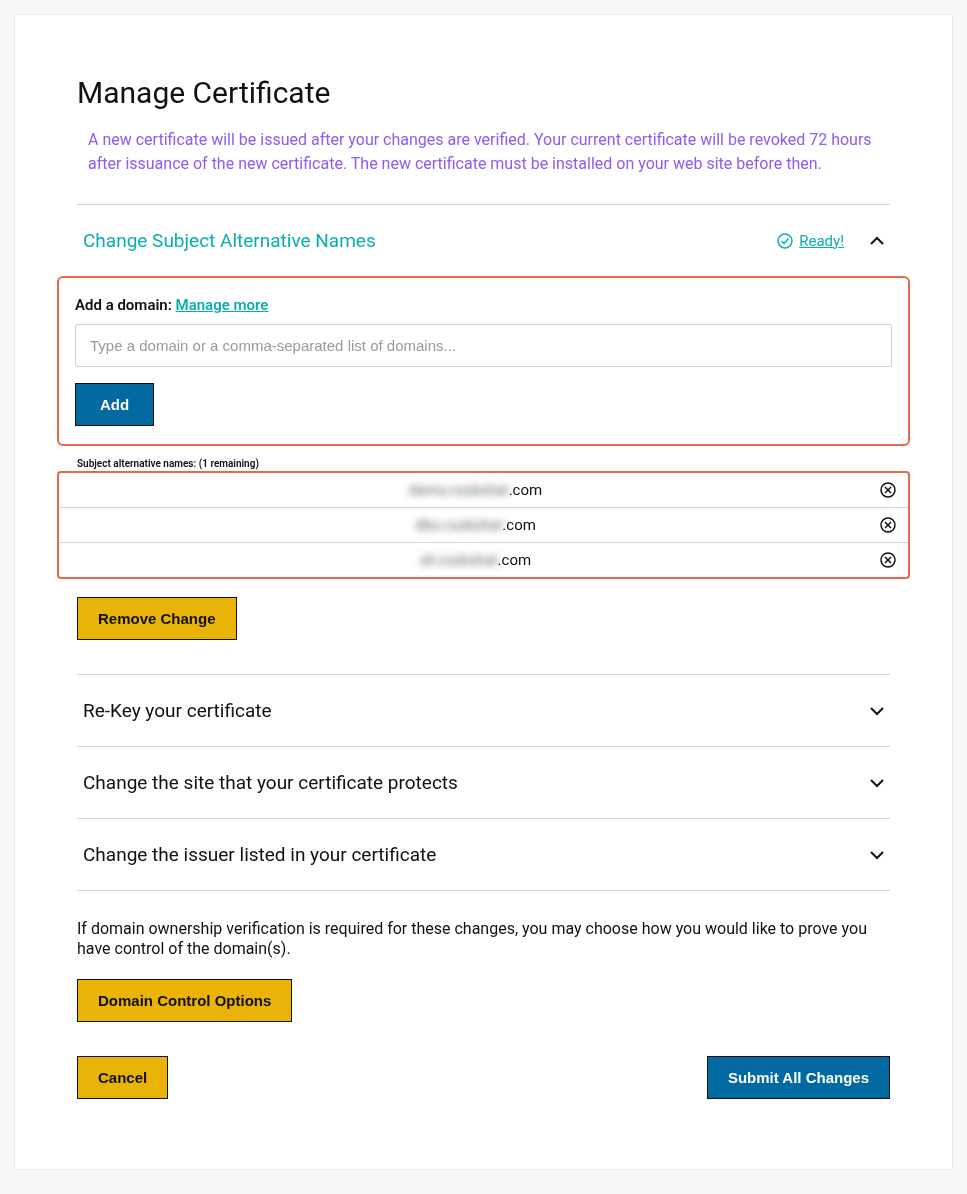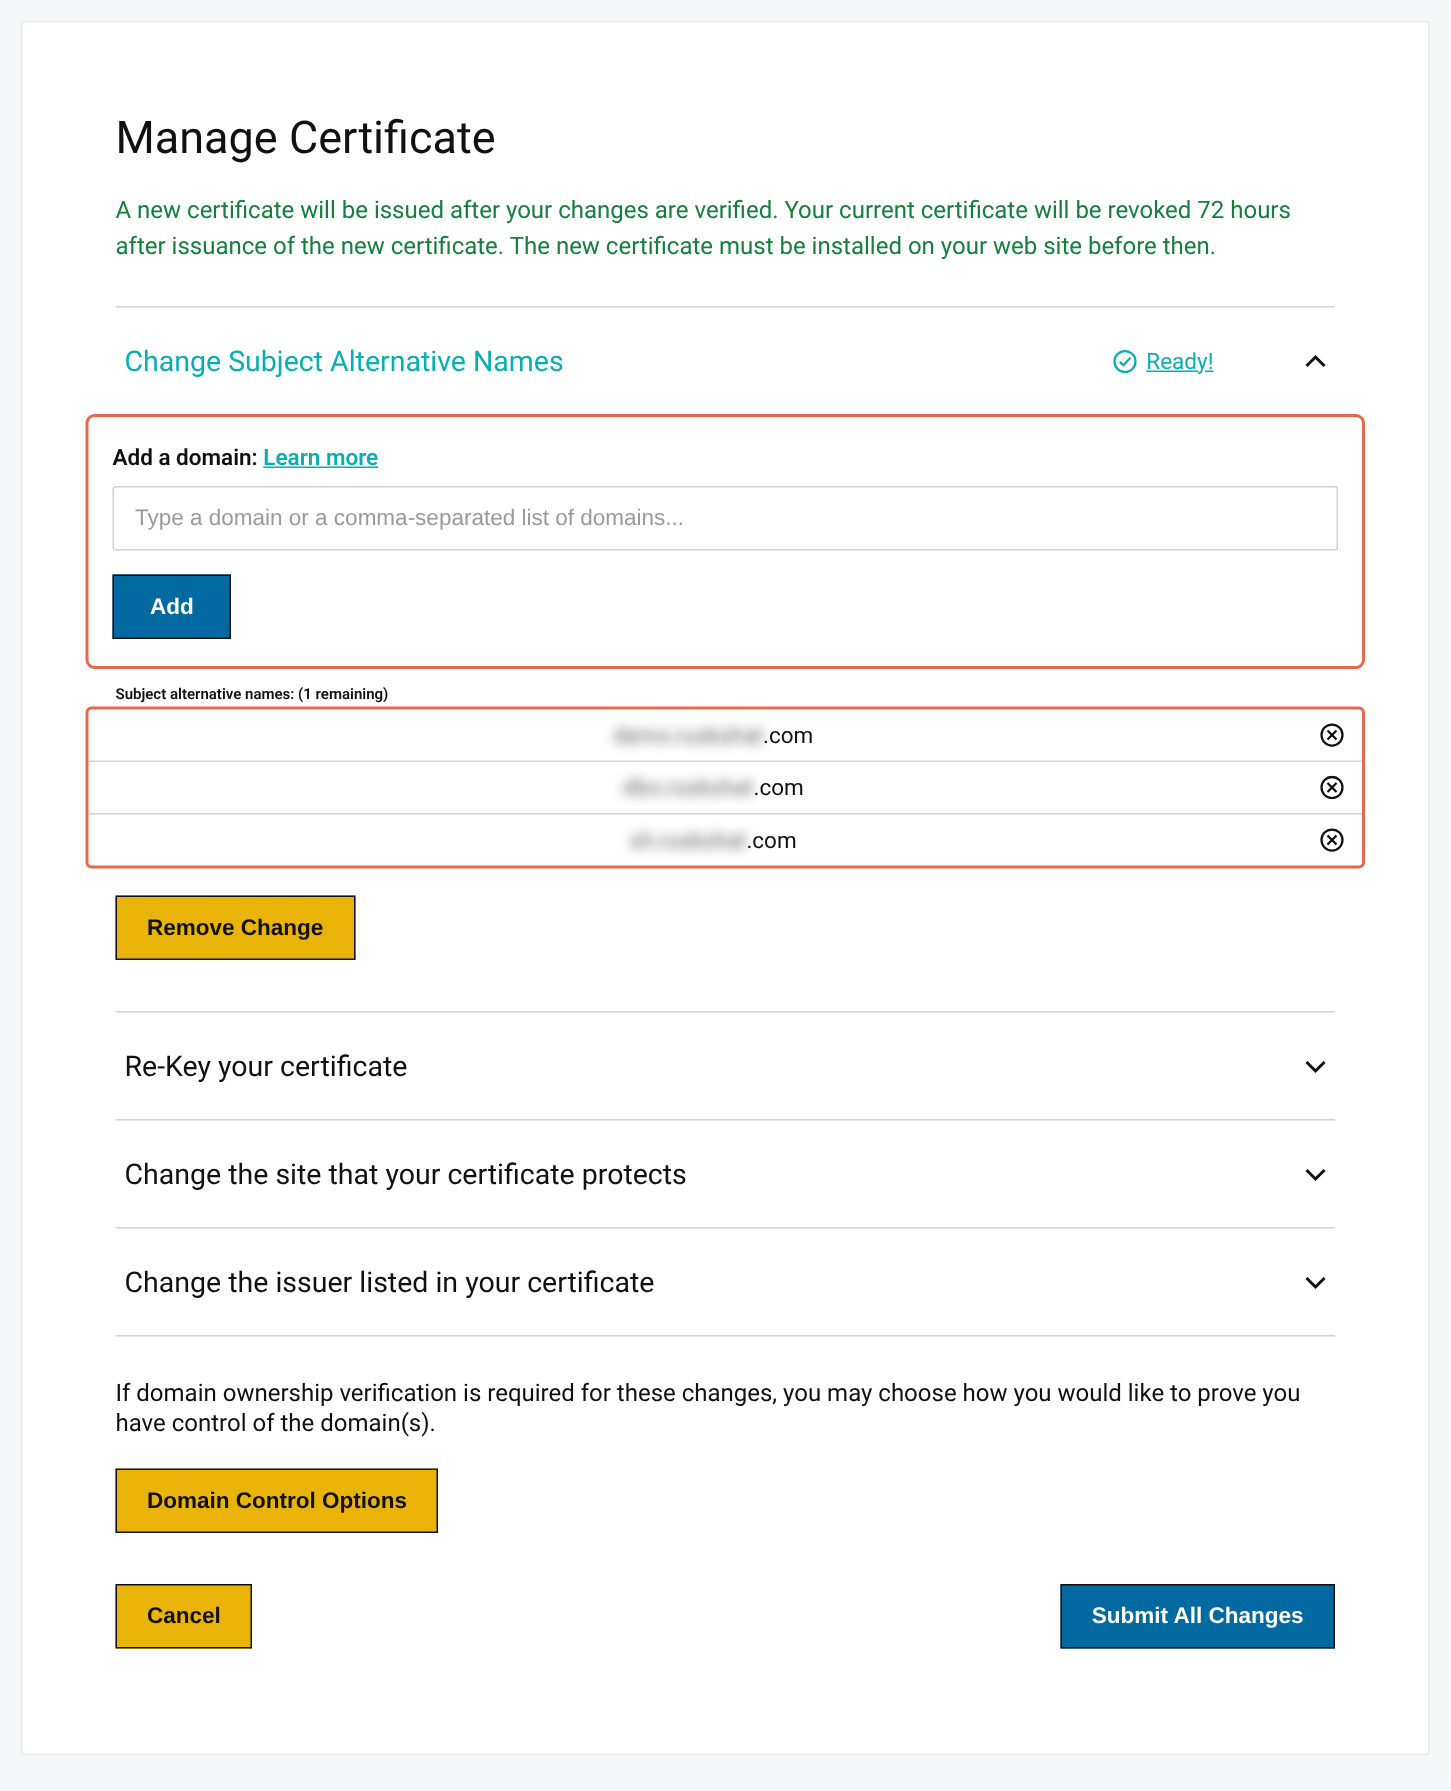--- a/index.html
+++ b/index.html
@@ -18,33 +18,33 @@
   }
   h1 {
     font-size: 30px;
     font-weight: 400;
     color: #111;
     margin-bottom: 18px;
   }
   .intro {
     font-size: 16px;
     line-height: 24px;
-    color: #15803d;
+    color: #8b5cf6;
     margin-bottom: 28px;
+    margin-left: 11px;
   }
   .divider {
     border: none;
     border-top: 1px solid #d4d4d4;
     margin: 0;
   }
   .accordion-row {
     display: flex;
     align-items: center;
     padding: 24px 4px 24px 6px;
-    gap: 35px;
   }
   .accordion-title {
     font-size: 19px;
     font-weight: 400;
     color: #111;
     flex: 1;
   }
   .accordion-title.active {
     color: #09afb0;
   }
@@ -162,21 +162,21 @@
     </span>
     <svg class="chev" viewBox="0 0 18 18">
         <path d="M3 12 L9 6 L15 12"></path>
       </svg>
   </div>
 
   
   <div class="highlight-box">
     <div class="label-row">
       <span class="label-colon">Add a domain</span>
-      <a class="learn-more">Learn more</a>
+      <a class="learn-more">Manage more</a>
     </div>
     <input type="text" class="domain-input" placeholder="Type a domain or a comma-separated list of domains..." style="">
     <button class="btn black add">Add</button>
   </div>
 
   <div class="san-heading">Subject alternative names: (1 remaining)</div>
 
   <div class="san-list-box">
     <div class="san-item">
       <span class="dom"><span class="blur">demo.ruskshat</span><span>.com</span></span>

